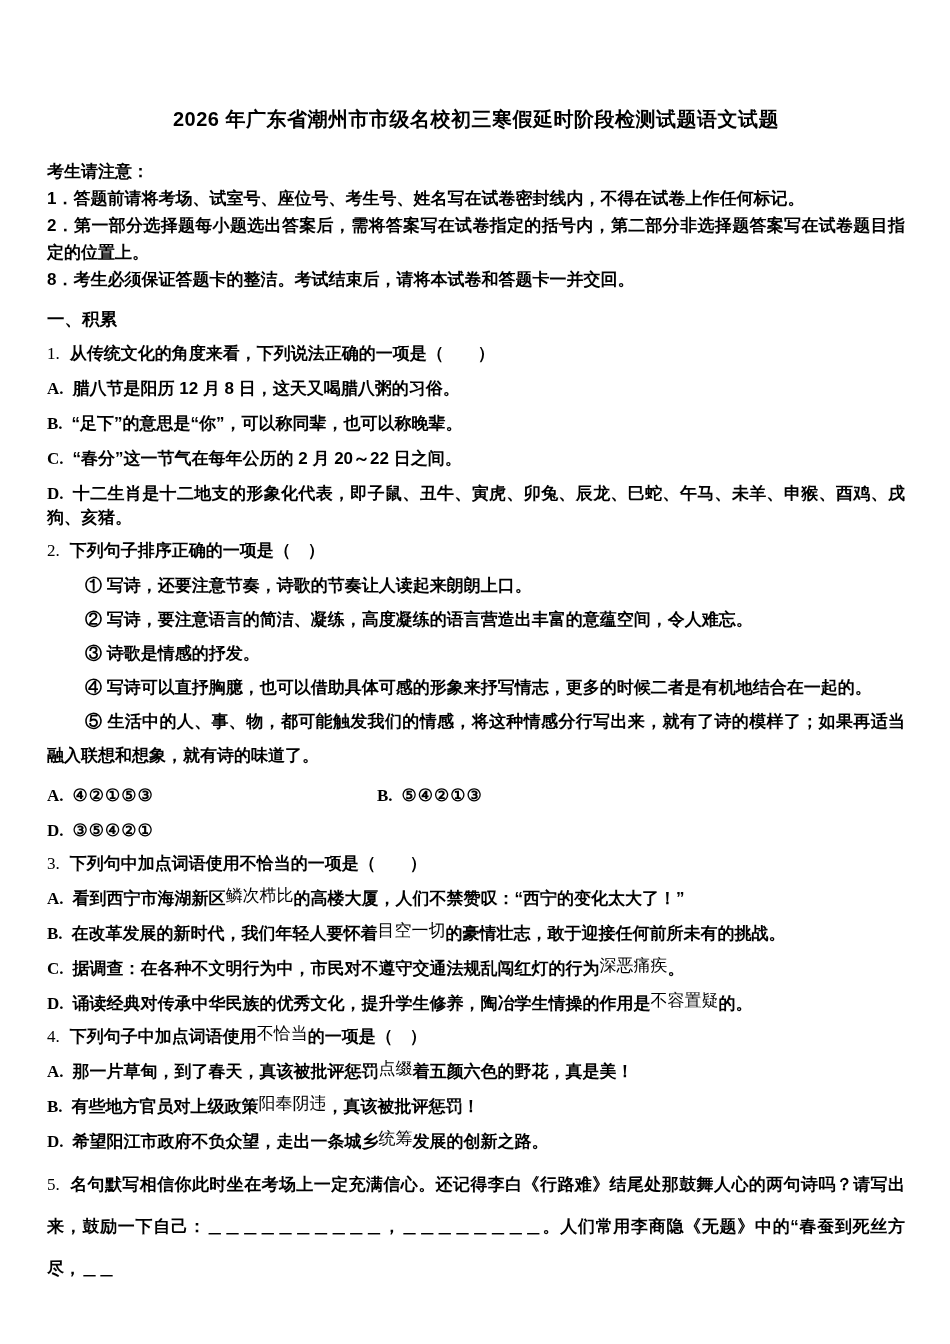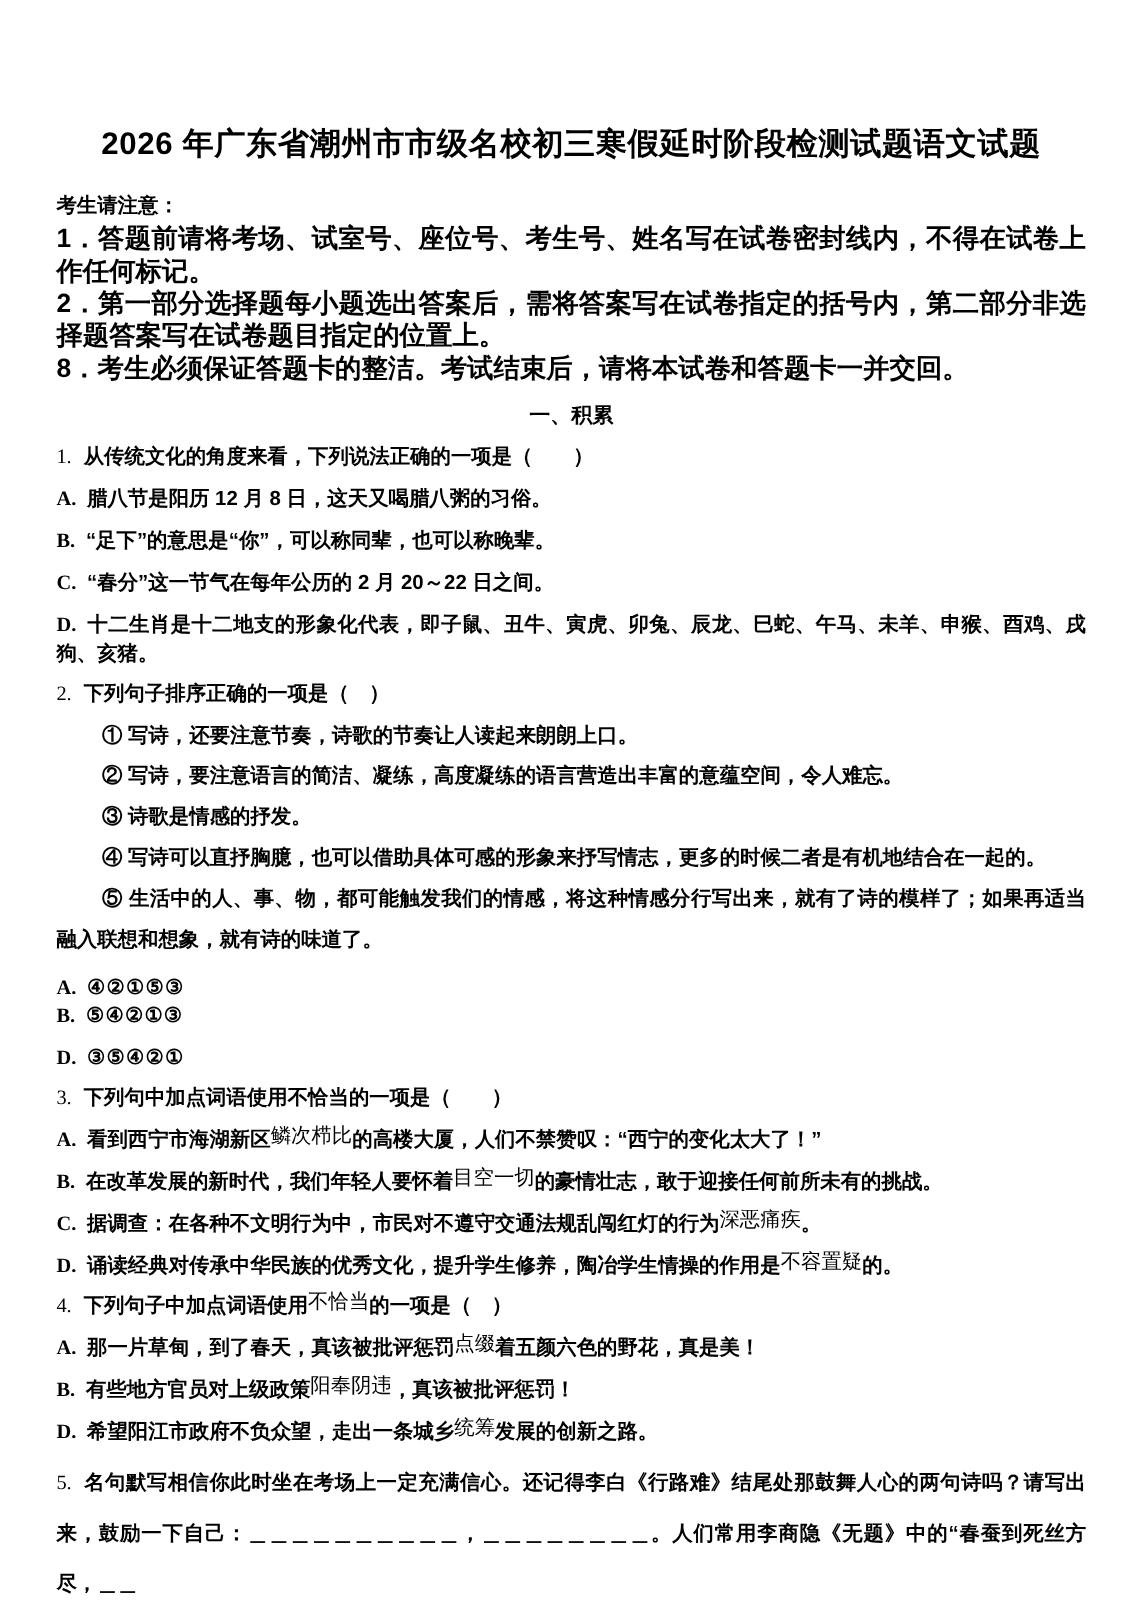--- a/index.html
+++ b/index.html
@@ -13,43 +13,42 @@
     overflow: hidden;
     color: #000;
     font-family: "Liberation Sans", sans-serif;
   }
   .page {
     padding: 104px 45px 0 47px;
     box-sizing: border-box;
   }
   .title {
     text-align: center;
-    font-size: 26px;
+    font-size: 20px;
     line-height: 30px;
     font-weight: 700;
     letter-spacing: 0.5px;
     margin: 0 0 24px 0;
   }
   .notice-heading {
     font-size: 17px;
     line-height: 27px;
     font-weight: 700;
   }
   .note {
-    font-size: 22px;
+    font-size: 17px;
     line-height: 27px;
     font-weight: 600;
     text-align: justify;
   }
   .section-heading {
     font-size: 17.5px;
     line-height: 27px;
     font-weight: 600;
     margin-top: 13px;
-    text-align: center;
   }
   .stem, .opt, .sentence, .q5 {
     font-size: 17px;
     font-weight: 600;
     text-align: justify;
   }
   .stem {
     line-height: 24px;
     margin-top: 9px;
   }
@@ -80,21 +79,20 @@
     font-weight: 400;
     position: relative;
     top: -3px;
   }
   .optrow {
     display: flex;
     margin-top: 11px;
     line-height: 24px;
     font-size: 17px;
     font-weight: 600;
-    flex-direction: column;
   }
   .optcell { width: 330px; }
   .optcell.second { width: auto; }
   .circled {
     font-family: "Liberation Serif", serif;
     font-weight: 700;
     letter-spacing: 1px;
   }
   .q5 {
     line-height: 42px;

